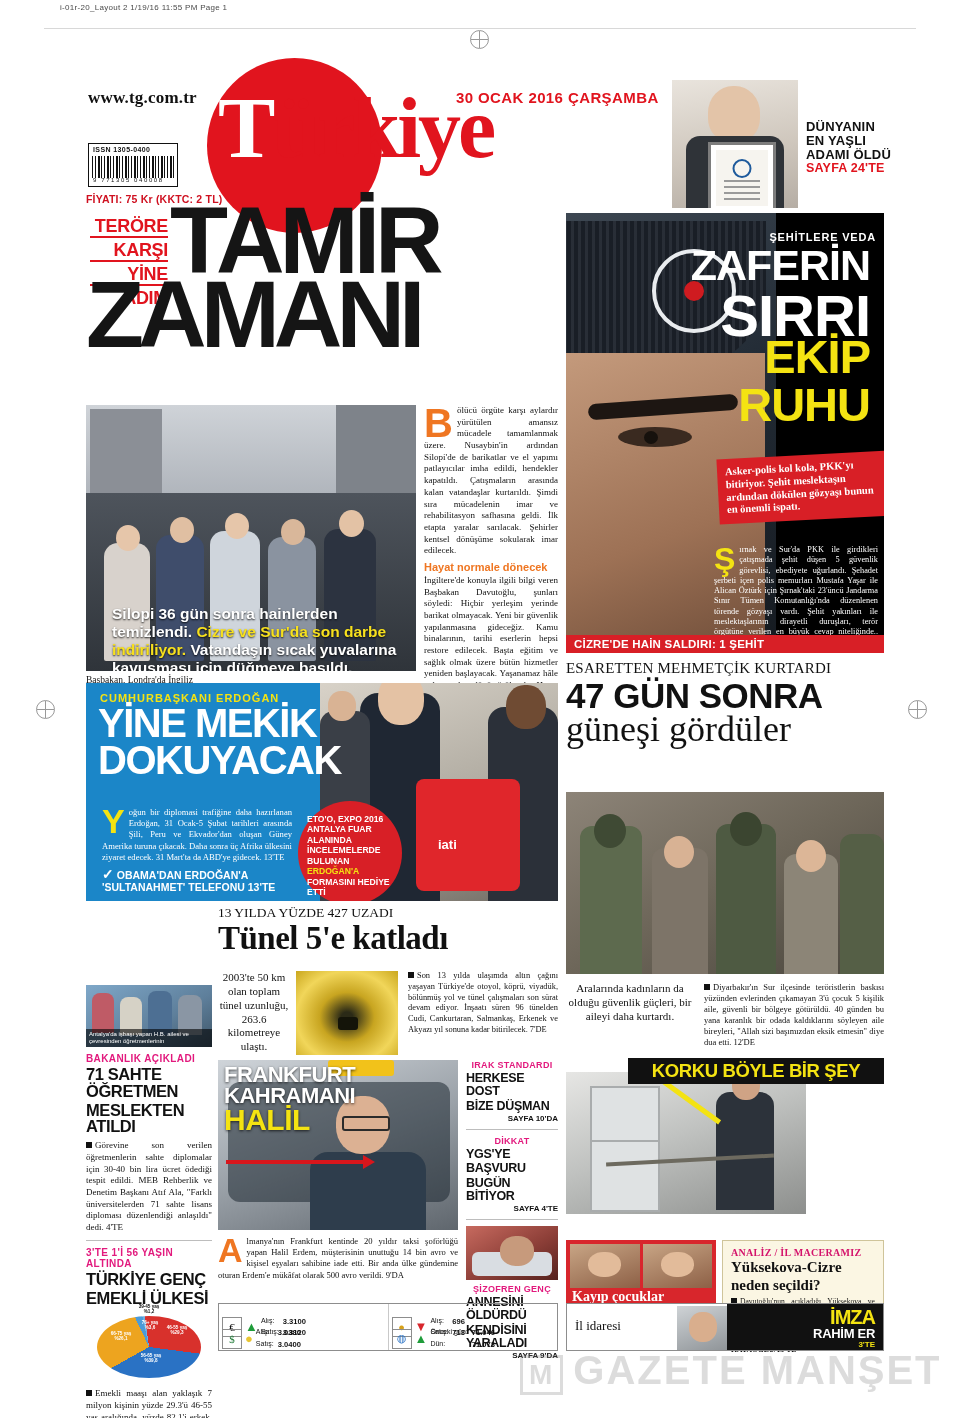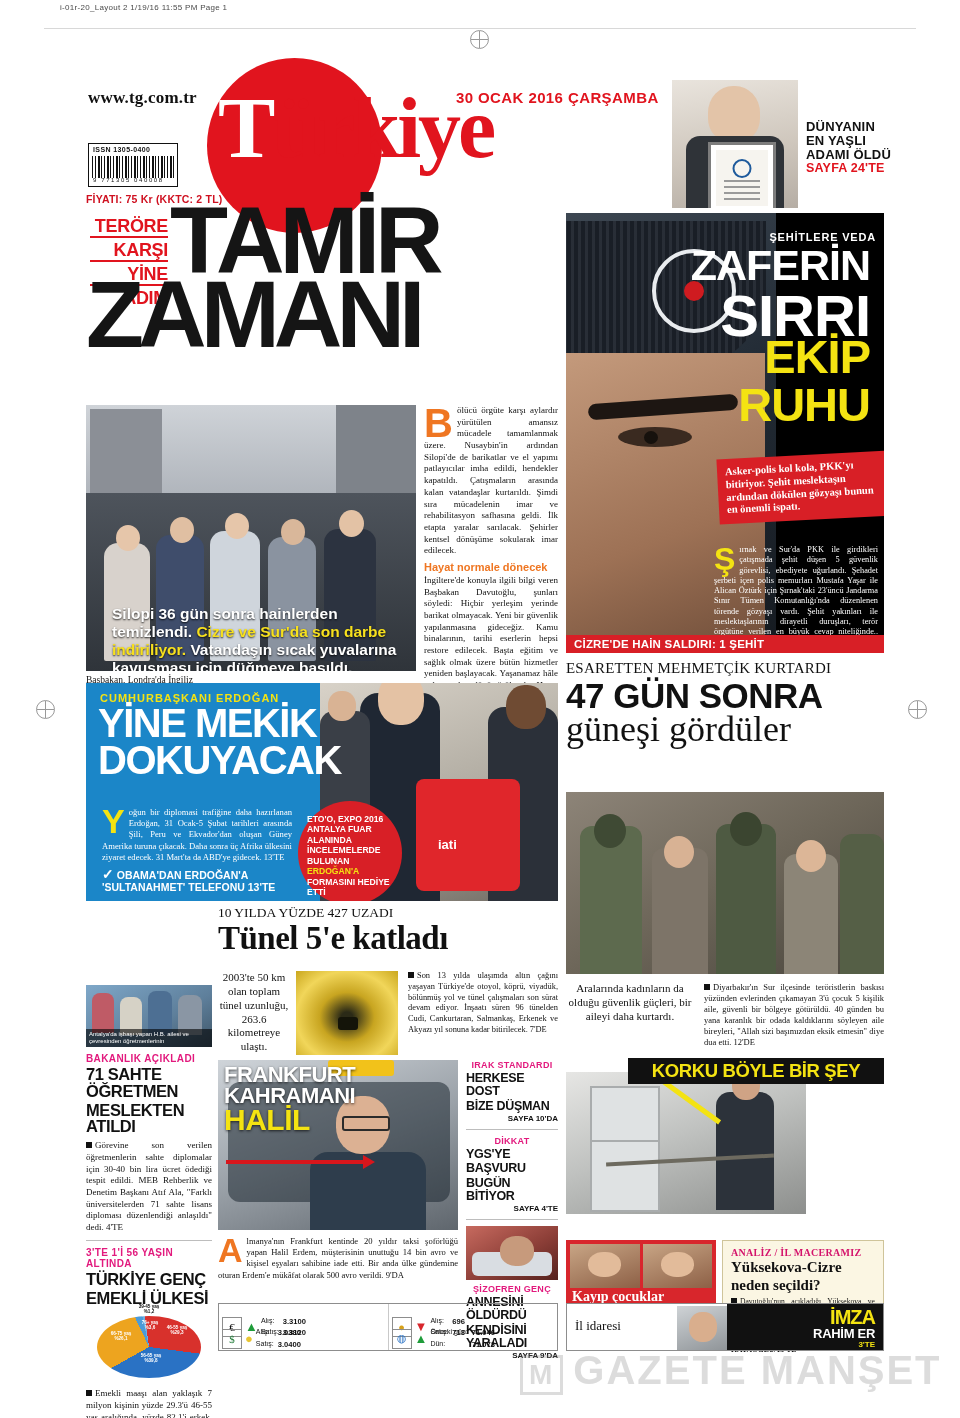--- a/index.html
+++ b/index.html
@@ -329,21 +329,21 @@
     <div class="erd-h">
       <div>YİNE MEKİK</div>
       <div>DOKUYACAK</div>
     </div>
     <div class="erd-b"><span class="dropY">Y</span><span>oğun bir diplomasi trafiğine daha hazırlanan Erdoğan, 31 Ocak-5 Şubat tarihleri arasında Şili, Peru ve Ekvador'dan oluşan Güney Amerika turuna çıkacak. Daha sonra üç Afrika ülkesini ziyaret edecek. 31 Mart'ta da ABD'ye gidecek. 13'TE</span></div>
     <div class="erd-t"><span class="tick">✓</span><span>OBAMA'DAN ERDOĞAN'A 'SULTANAHMET' TELEFONU</span> <span>13'TE</span></div>
     <div class="erd-bub"><span>ETO'O, EXPO 2016 ANTALYA FUAR ALANINDA İNCELEMELERDE BULUNAN </span><span class="y">ERDOĞAN'A</span><span> FORMASINI HEDİYE ETTİ</span></div>
   </div>
 
   <div class="blk tun">
-    <div class="k">10 YILDA YÜZDE 427 UZADI</div>
+    <div class="k">13 YILDA YÜZDE 427 UZADI</div>
     <div class="h">Tünel 5'e katladı</div>
     <div class="lft">2003'te 50 km olan toplam tünel uzunluğu, 263.6 kilometreye ulaştı.</div>
     <div class="tunph"></div>
     <div class="rgt"><span class="sq"></span><span>Son 13 yılda ulaşımda altın çağını yaşayan Türkiye'de otoyol, köprü, viyadük, bölünmüş yol ve tünel çalışmaları son sürat devam ediyor. İnşaatı süren 96 tünelden Cudi, Cankurtaran, Salmankaş, Erkenek ve Akyazı yıl sonuna kadar bitirilecek. 7'DE</span></div>
   </div>
 
   <div class="blk lcol">
     <div class="lph">
       <div style="position:absolute;left:6px;top:8px;width:22px;height:40px;background:#bf5b66;border-radius:8px 8px 0 0;"></div>
       <div style="position:absolute;left:34px;top:12px;width:22px;height:38px;background:#d6d2c6;border-radius:8px 8px 0 0;"></div>

